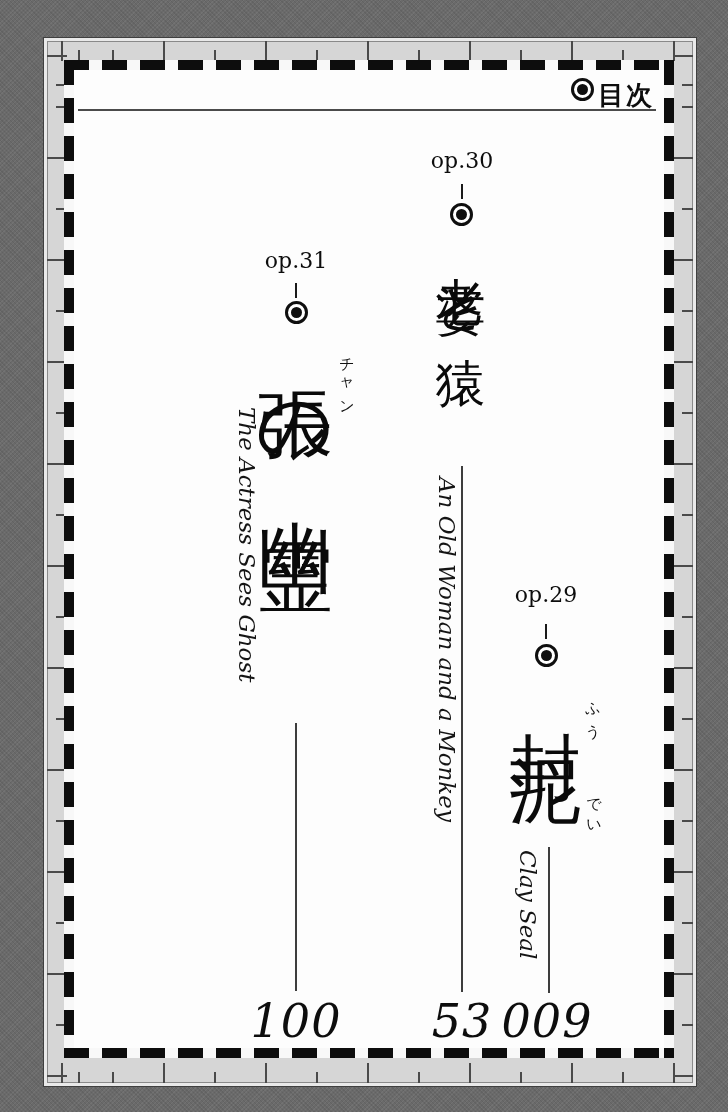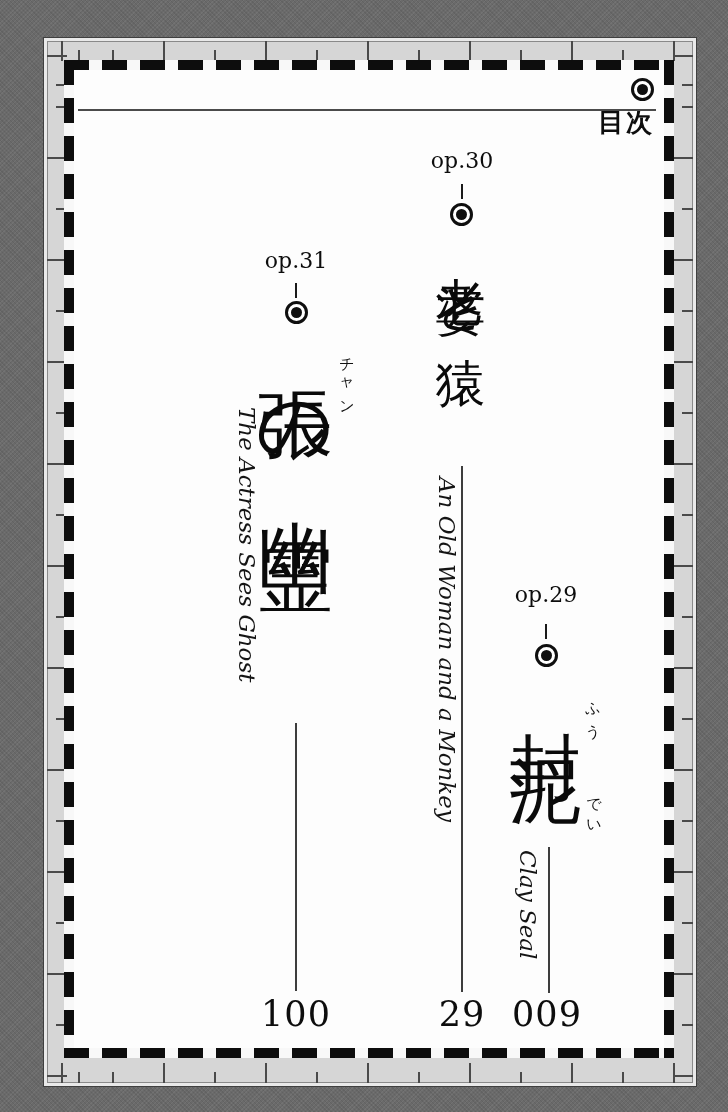--- a/index.html
+++ b/index.html
@@ -60,21 +60,21 @@
   .dash-bottom{bottom:0;}
   .dash-v{
     top:0;bottom:0;width:10px;
     background:repeating-linear-gradient(180deg, #0d0d0d 0 25px, #f8f8f8 25px 38px);
   }
   .dash-left{left:0;}
   .dash-right{right:0;}
   
   .hdr{
     position:absolute;top:78px;right:74px;
-    display:flex;align-items:flex-end;gap:4px;flex-direction:column;
+    display:flex;align-items:flex-start;gap:4px;
   }
   .hdr-title{
     font-family:"DejaVu Sans", sans-serif;
     font-weight:bold;font-size:26px;color:#0d0d0d;letter-spacing:2px;
   }
   .rule{position:absolute;left:78px;top:109px;width:578px;height:2px;background:#4b4b4b;}
   .bullseye{
     width:23px;height:23px;border:3px solid #0f0f0f;border-radius:50%;
     background:#fff;display:flex;align-items:center;justify-content:center;
     box-sizing:border-box;flex:0 0 auto;
@@ -94,21 +94,21 @@
     position:absolute;writing-mode:vertical-rl;line-height:1;
     font-size:15px;letter-spacing:4px;color:#111;white-space:nowrap;
   }
   .eng{
     position:absolute;font-style:italic;font-size:23px;color:#141414;
     white-space:nowrap;transform-origin:0 0;transform:rotate(90deg);
   }
   .vline{position:absolute;width:2px;background:#3d3d3d;}
   .pagenum{
     position:absolute;transform:translateX(-50%);
-    font-size:35px;color:#0d0d0d;letter-spacing:1px;white-space:nowrap;
+    font-size:46px;color:#0d0d0d;letter-spacing:1px;white-space:nowrap;font-style:italic;
   }
   section{display:contents;}
 </style>
 </head>
 <body>
 
 <div class="canvas">
 
   
   <div class="frame">
@@ -152,21 +152,21 @@
   
   <section>
     <div class="opnum" style="left:462px;top:148px">op.30</div>
     <div class="connector" style="left:461px;top:184px"></div>
     <div class="bullseye abs" style="left:450px;top:203px">
         <i></i>
       </div>
     <div class="vtitle" style="left:436px;top:237px;font-size:50px;letter-spacing:8px">老婆と猿</div>
     <div class="vline" style="left:461px;top:466px;height:526px"></div>
     <div class="eng" style="left:460px;top:477px">An Old Woman and a Monkey</div>
-    <div class="pagenum" style="left:462px;top:994px">29</div>
+    <div class="pagenum" style="left:462px;top:994px">53</div>
   </section>
 
   
   <section>
     <div class="opnum" style="left:546px;top:582px">op.29</div>
     <div class="connector" style="left:545px;top:624px"></div>
     <div class="bullseye abs" style="left:535px;top:644px">
         <i></i>
       </div>
     <div class="vtitle" style="left:510px;top:674px;font-size:72px;letter-spacing:26px">封泥</div>

